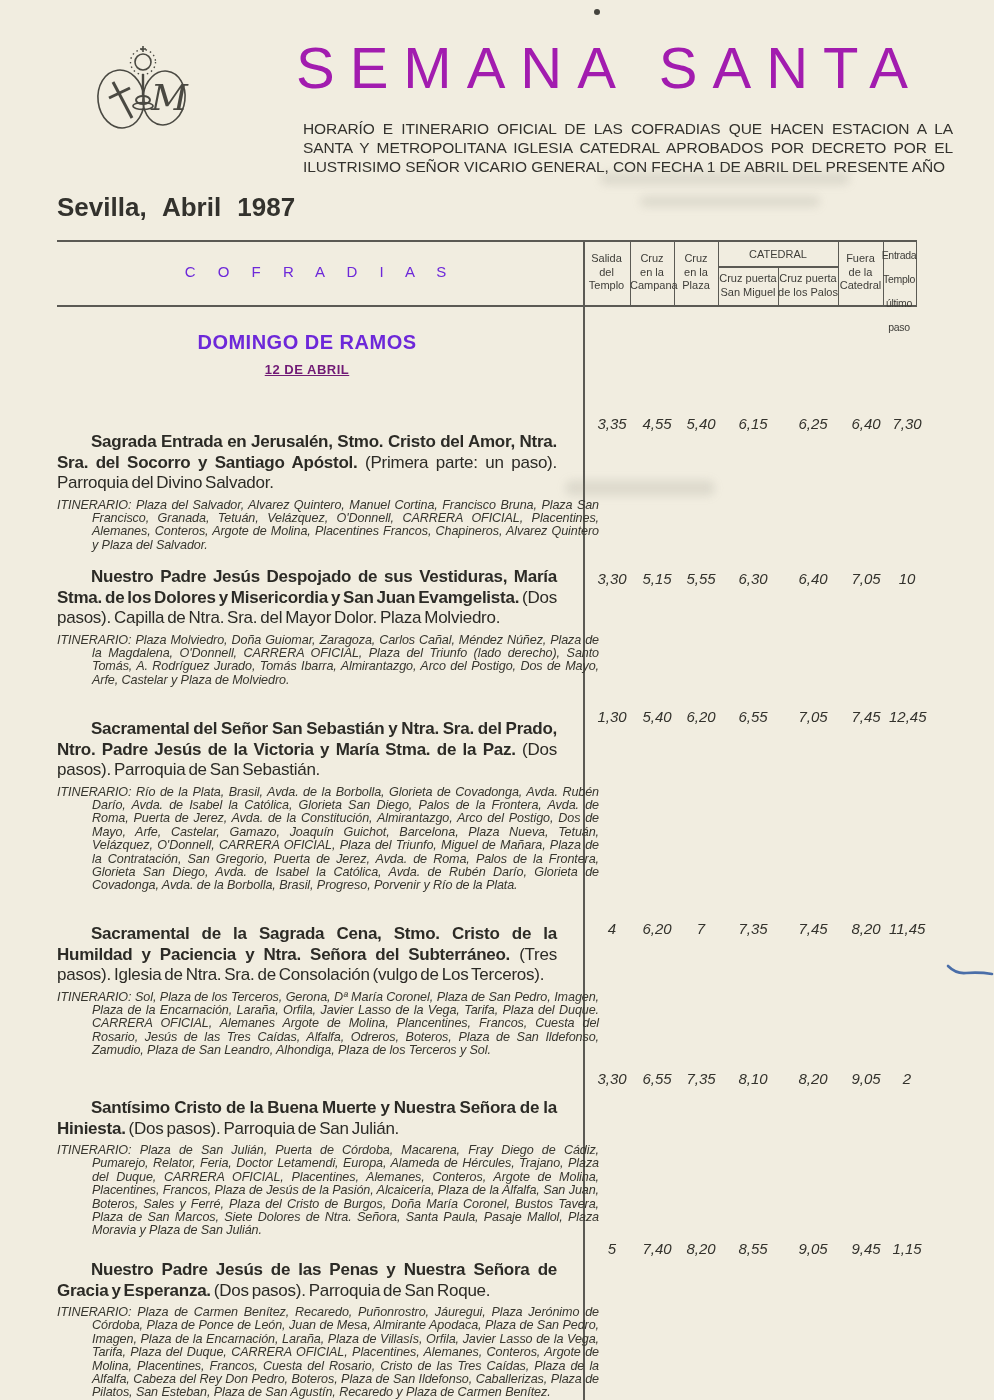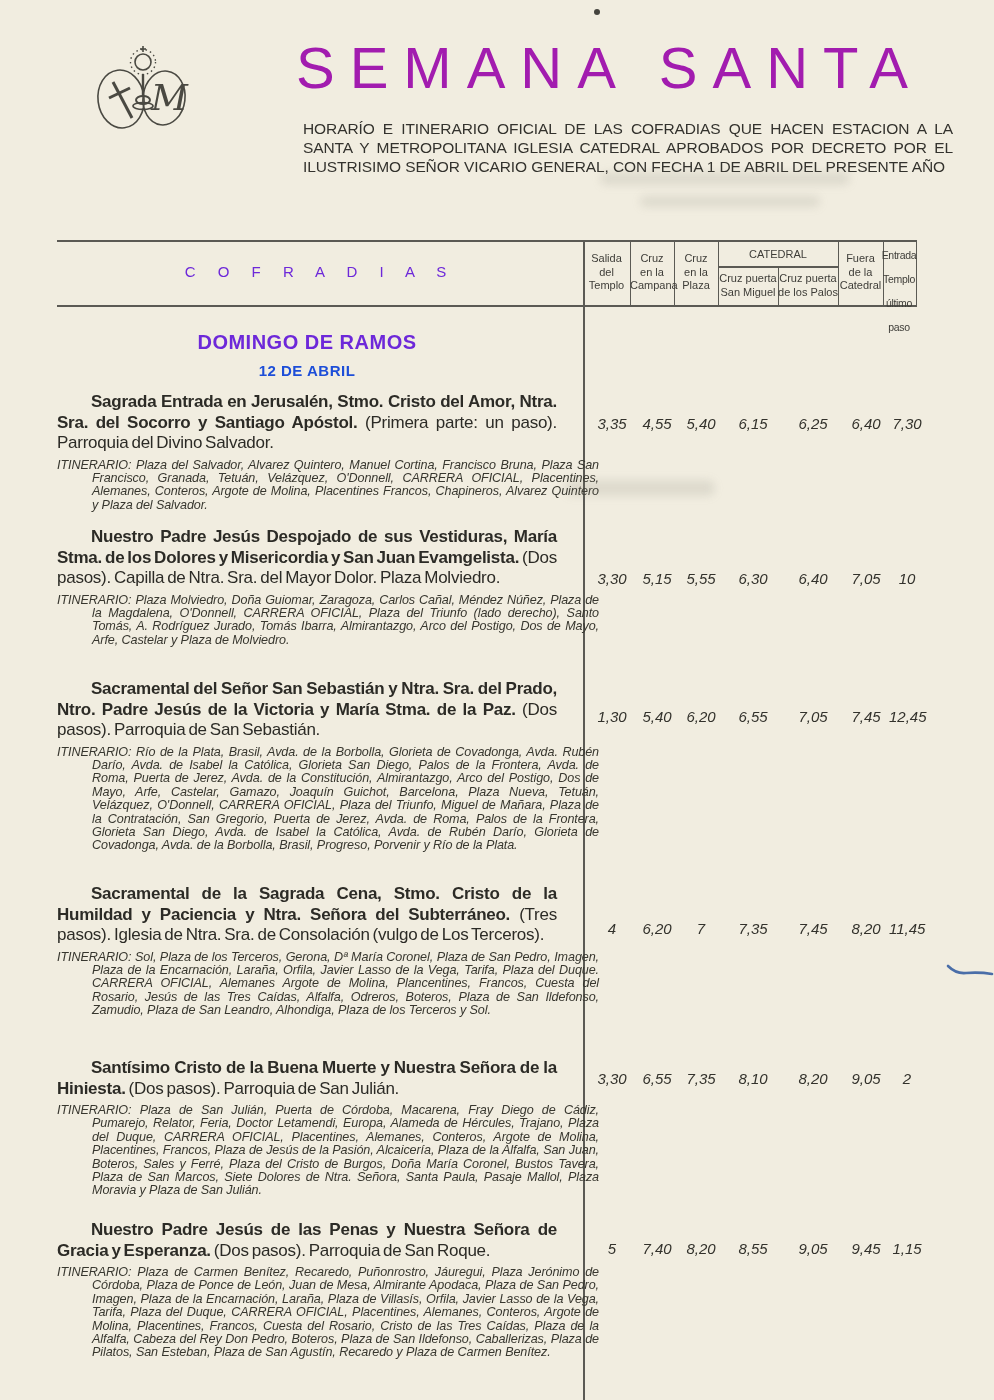--- a/index.html
+++ b/index.html
@@ -43,25 +43,25 @@
     text-align:center; font-size:11px; color:#3e3d38;
   }
   
   .secday {
     position:absolute; left:57px; top:331px; width:500px;
     text-align:center; font-size:20px; font-weight:700;
     letter-spacing:0.5px; color:#6d28d9;
   }
   .secdate {
     position:absolute; left:57px; top:362px; width:500px;
-    text-align:center; font-size:15px; font-weight:700;
-    letter-spacing:0.5px; color:#1d4ed8;
-  }
-  
-  .entry { position:absolute; left:57px; width:507px; }
+    text-align:center; font-size:13px; font-weight:700;
+    letter-spacing:0.5px; color:#701a75;text-decoration:underline;
+  }
+  
+  .entry { position:absolute; left:57px; width:507px;margin-top:40px; }
   .etitle {
     margin:0; width:500px;
     font-size:17px; line-height:20.5px; text-align:justify;
     text-indent:34px; letter-spacing:-0.25px; word-spacing:-1.5px;
     color:#2c2b26;
   }
   .etitle .b { font-weight:700; }
   .itin {
     margin:5px 0 0 0; width:507px;
     font-style:italic; font-size:12.6px; line-height:13.4px;
@@ -101,20 +101,21 @@
       <line x1="55" y1="30" x2="55" y2="52" stroke-width="2.4"></line>
       <ellipse cx="55" cy="56" rx="7" ry="4" stroke-width="2"></ellipse>
       <ellipse cx="55" cy="62" rx="10" ry="3.4" stroke-width="1.6"></ellipse>
     </g>
 
     <text x="63" y="66" font-family="DejaVu Serif, serif" font-style="italic" font-size="36" fill="#4a4942">M</text>
   </svg>
 
   <h1 class="title">SEMANA SANTA</h1>
   <p class="subtitle">HORARÍO E ITINERARIO OFICIAL DE LAS COFRADIAS QUE HACEN ESTACION A LA SANTA Y METROPOLITANA IGLESIA CATEDRAL APROBADOS POR DECRETO POR EL ILUSTRISIMO SEÑOR VICARIO GENERAL, CON FECHA 1 DE ABRIL DEL PRESENTE AÑO</p>
+  <h2 class="dateline">Sevilla, Abril 1987</h2>
 
   <div class="hline" style="left:57px;top:240px;width:860px;height:2px"></div>
   <div class="hline" style="left:57px;top:305px;width:860px;height:2px"></div>
   <div class="hline" style="left:718px;top:266px;width:120px;height:1.5px"></div>
   <div class="vline" style="left:583px;top:240px;width:1.6px;height:1160px"></div>
   <div class="vline" style="left:630px;top:240px;width:1.4px;height:65px"></div>
   <div class="vline" style="left:674px;top:240px;width:1.4px;height:65px"></div>
   <div class="vline" style="left:718px;top:240px;width:1.4px;height:65px"></div>
   <div class="vline" style="left:778px;top:267px;width:1.4px;height:38px"></div>
   <div class="vline" style="left:838px;top:240px;width:1.4px;height:65px"></div>

